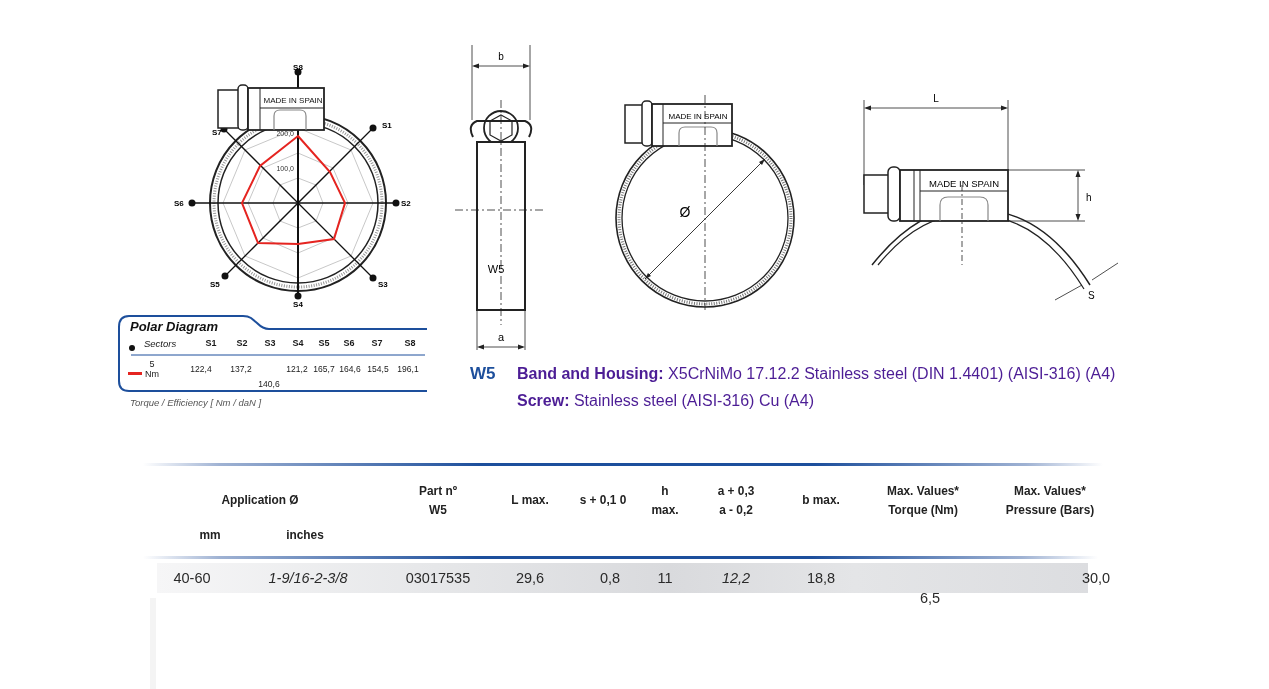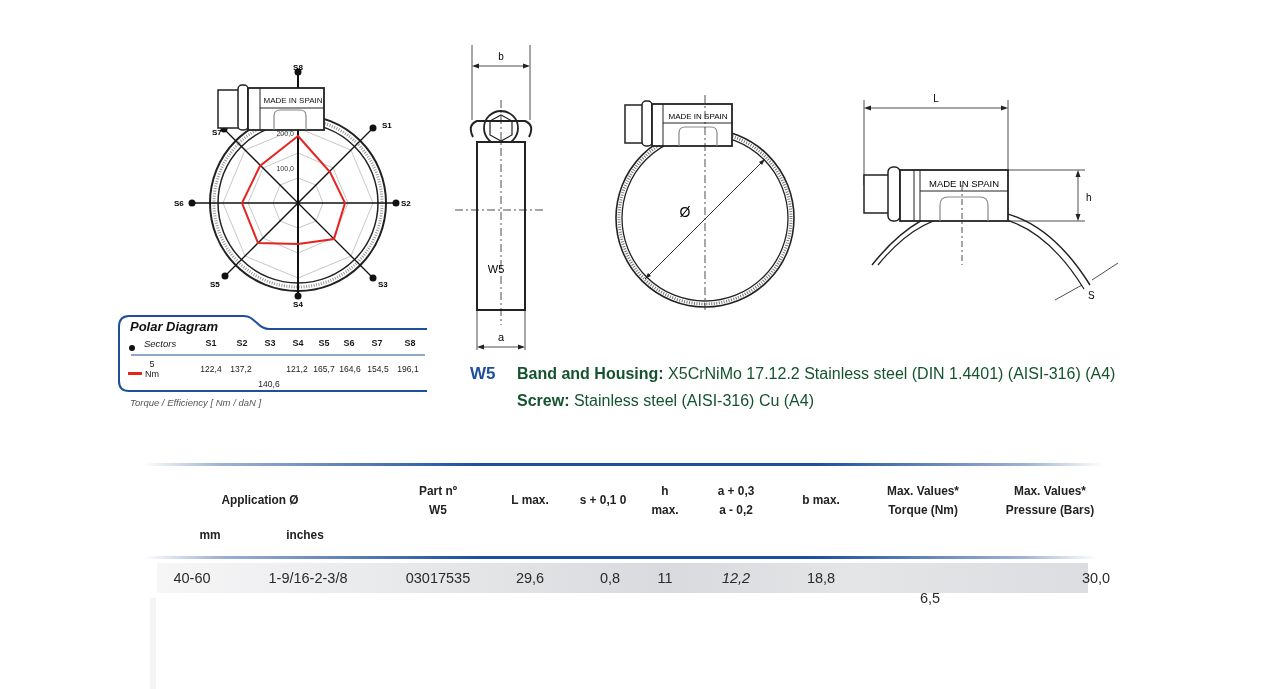--- a/index.html
+++ b/index.html
@@ -10,21 +10,21 @@
   
   .legend-box { left: 117px; top: 315px; width: 310px; height: 78px; }
   .legend-title { left: 130px; top: 319px; font-size: 13px; font-weight: bold; font-style: italic; color: #111; }
   .legend-row { position: absolute; left: 128px; font-size: 9px; font-weight: bold; display: flex; align-items: center; }
   .legend-row .cell { position: absolute; text-align: center; width: 34px; }
   .legend-caption { left: 130px; top: 397px; font-size: 9.5px; font-style: italic; color: #555; text-align: right; }
   .dot { width: 6px; height: 6px; border-radius: 50%; background: #111; display: inline-block; }
   .redbar { width: 14px; height: 3px; background: #e52420; display: inline-block; }
 
   
-  .mat { font-size: 16px; color: #14532d; }
+  .mat { font-size: 16px; color: #4c1d95; }
   .mat b { font-weight: bold; }
   .w5 { color: #1d4f9c; font-weight: bold; font-size: 17px; }
 
   
   .th { position: absolute; font-size: 13.5px; font-weight: bold; text-align: center; color: #222; line-height: 19px; transform: scaleX(0.88); transform-origin: center; }
   .td { position: absolute; top: 570px; font-size: 14.5px; color: #2a2a2a; text-align: center; }
   .rule { position: absolute; height: 3px; }
 </style>
 </head>
 <body>
@@ -96,21 +96,21 @@
   <span class="cell" style="left:153px;">S4</span>
   <span class="cell" style="left:179px;">S5</span>
   <span class="cell" style="left:204px;">S6</span>
   <span class="cell" style="left:232px;">S7</span>
   <span class="cell" style="left:265px;">S8</span>
 </div>
 
 <div class="legend-row" style="top:369px;font-weight:normal;font-size:8.5px;">
   <span class="redbar" style="position:absolute;left:0;top:3px;"></span>
   <span style="position:absolute;left:17px;font-size:9px;text-align:center;">5 Nm</span>
-  <span class="cell" style="left:66px;">122,4</span>
+  <span class="cell" style="left:56px;">122,4</span>
   <span class="cell" style="left:96px;">137,2</span>
   <span class="cell" style="left:124px;margin-top:29px;">140,6</span>
   <span class="cell" style="left:152px;">121,2</span>
   <span class="cell" style="left:179px;">165,7</span>
   <span class="cell" style="left:205px;">164,6</span>
   <span class="cell" style="left:233px;">154,5</span>
   <span class="cell" style="left:263px;">196,1</span>
 </div>
 <div class="abs legend-caption">Torque / Efficiency [ Nm / daN ]</div>
 
@@ -224,21 +224,21 @@
   <div>Max. Values*</div>
   <div>Torque (Nm)</div>
 </div>
 <div class="th" style="left:990px;top:481px;width:120px;">
   <div>Max. Values*</div>
   <div>Pressure (Bars)</div>
 </div>
 
 <div class="abs" style="left:157px;top:563px;width:931px;height:30px;background:linear-gradient(90deg,#f6f6f7 0%,#e6e7e9 30%,#d9dadd 55%,#e4e5e7 75%,#dcdde0 100%);"></div>
 <div class="td" style="left:162px;width:60px;">40-60</div>
-<div class="td" style="left:258px;width:100px;">1-9/16-2-3/8</div>
+<div class="td" style="left:258px;width:100px;font-style:italic;">1-9/16-2-3/8</div>
 <div class="td" style="left:398px;width:80px;">03017535</div>
 <div class="td" style="left:500px;width:60px;">29,6</div>
 <div class="td" style="left:580px;width:60px;">0,8</div>
 <div class="td" style="left:642px;width:46px;">11</div>
 <div class="td" style="left:700px;width:72px;font-style:italic;">12,2</div>
 <div class="td" style="left:788px;width:66px;">18,8</div>
 <div class="td" style="left:900px;width:60px;margin-top:20px;">6,5</div>
 <div class="td" style="left:1061px;width:70px;">30,0</div>
 
 <div class="abs" style="left:150px;top:598px;width:6px;height:91px;background:#f4f4f4;"></div>

